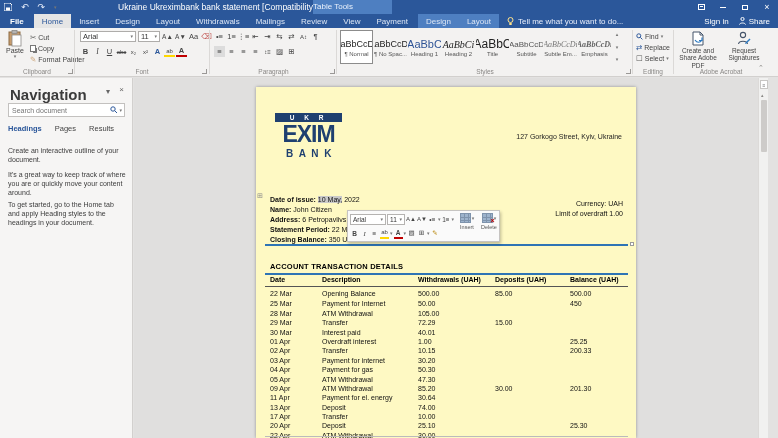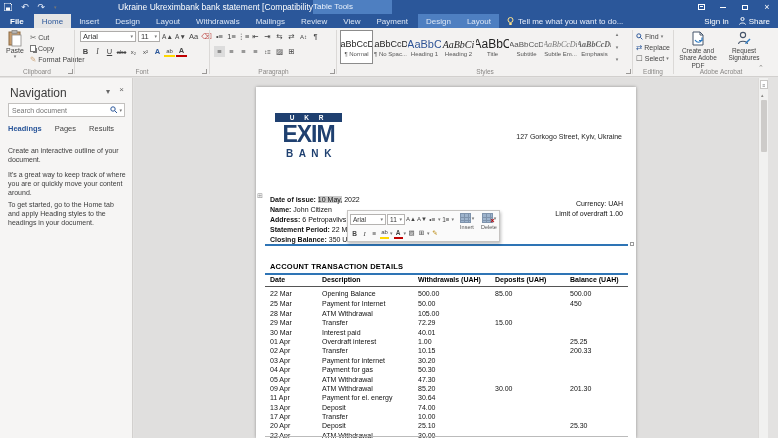--- a/index.html
+++ b/index.html
@@ -45,29 +45,29 @@
   .styles-item .prev{font-size:9px;color:#222;line-height:13px;white-space:nowrap;}
   .styles-item .sname{font-size:6px;color:#555;white-space:nowrap;}
   .sel-style{border:1px solid #8c8c8c;background:#fff;}
   .h-blue{color:#2f5496 !important;}
   .ital{font-style:italic;font-family:"Liberation Serif","DejaVu Serif",serif;}
   .bigbtn{display:flex;flex-direction:column;align-items:center;justify-content:flex-start;gap:1px;width:46px;height:44px;padding-top:2px;text-align:center;font-size:6.5px;color:#444;line-height:1.15;}
 
   
   .content{position:absolute;left:0;top:78px;width:778px;height:360px;}
   .navpane{position:absolute;left:0;top:0;width:133px;height:360px;background:#f6f5f4;border-right:1px solid #d2d0ce;}
-  .nav-title{position:absolute;left:10px;top:8px;font-size:12px;color:#3b3b3b;}
+  .nav-title{position:absolute;left:10px;top:8px;font-size:15px;color:#3b3b3b;font-weight:bold;}
   .nav-ctl{position:absolute;top:10px;font-size:8px;color:#666;}
   .nav-search{position:absolute;left:8px;top:25px;width:117px;height:14px;background:#fff;border:1px solid #c3c1bf;display:flex;align-items:center;}
   .nav-search input{flex:1;border:none;outline:none;font-size:7px;color:#333;padding:0 3px;background:transparent;min-width:0;}
   .nav-tabs{position:absolute;left:8px;top:46px;display:flex;gap:13px;font-size:7.5px;color:#444;}
   .nav-p{position:absolute;left:8px;width:118px;font-size:7px;line-height:9px;color:#3c3c3c;}
 
   .docarea{position:absolute;left:134px;top:0;width:634px;height:360px;background:#e0dfde;}
-  .page{position:absolute;left:122px;top:9px;width:380px;height:351px;background:#ffffff;box-shadow:0 0 3px rgba(0,0,0,.35);}
+  .page{position:absolute;left:122px;top:9px;width:380px;height:351px;background:#fef9c3;box-shadow:0 0 3px rgba(0,0,0,.35);}
   .navy{background:#1f4070;}
   .logo-ukr{position:absolute;left:19px;top:26px;width:67px;height:9px;color:#fff;font-size:6.5px;font-weight:bold;display:flex;align-items:center;justify-content:center;letter-spacing:4px;}
   .logo-exim{position:absolute;left:18px;top:34px;width:69px;color:#1f4070;font-size:23px;font-weight:bold;letter-spacing:-1px;line-height:26px;text-align:center;transform:scaleY(1.05);}
   .logo-bank{position:absolute;left:19px;top:61px;width:69px;color:#1f4070;font-size:10px;font-weight:bold;letter-spacing:1.5px;text-align:center;}
   .addr{position:absolute;right:14px;top:46px;font-size:7px;color:#222;}
   .banner{position:absolute;left:9px;right:8px;top:84px;height:13px;color:#fff;font-size:7.5px;font-weight:bold;display:flex;align-items:center;justify-content:flex-end;padding-right:5px;letter-spacing:.3px;}
   .dline{position:absolute;left:14px;font-size:7px;line-height:10px;color:#111;white-space:nowrap;}
   .dline b{font-weight:bold;}
   .hl{background:#c9c9c9;}
   .dright{position:absolute;right:13px;top:112px;font-size:7px;line-height:10px;color:#111;text-align:right;}

